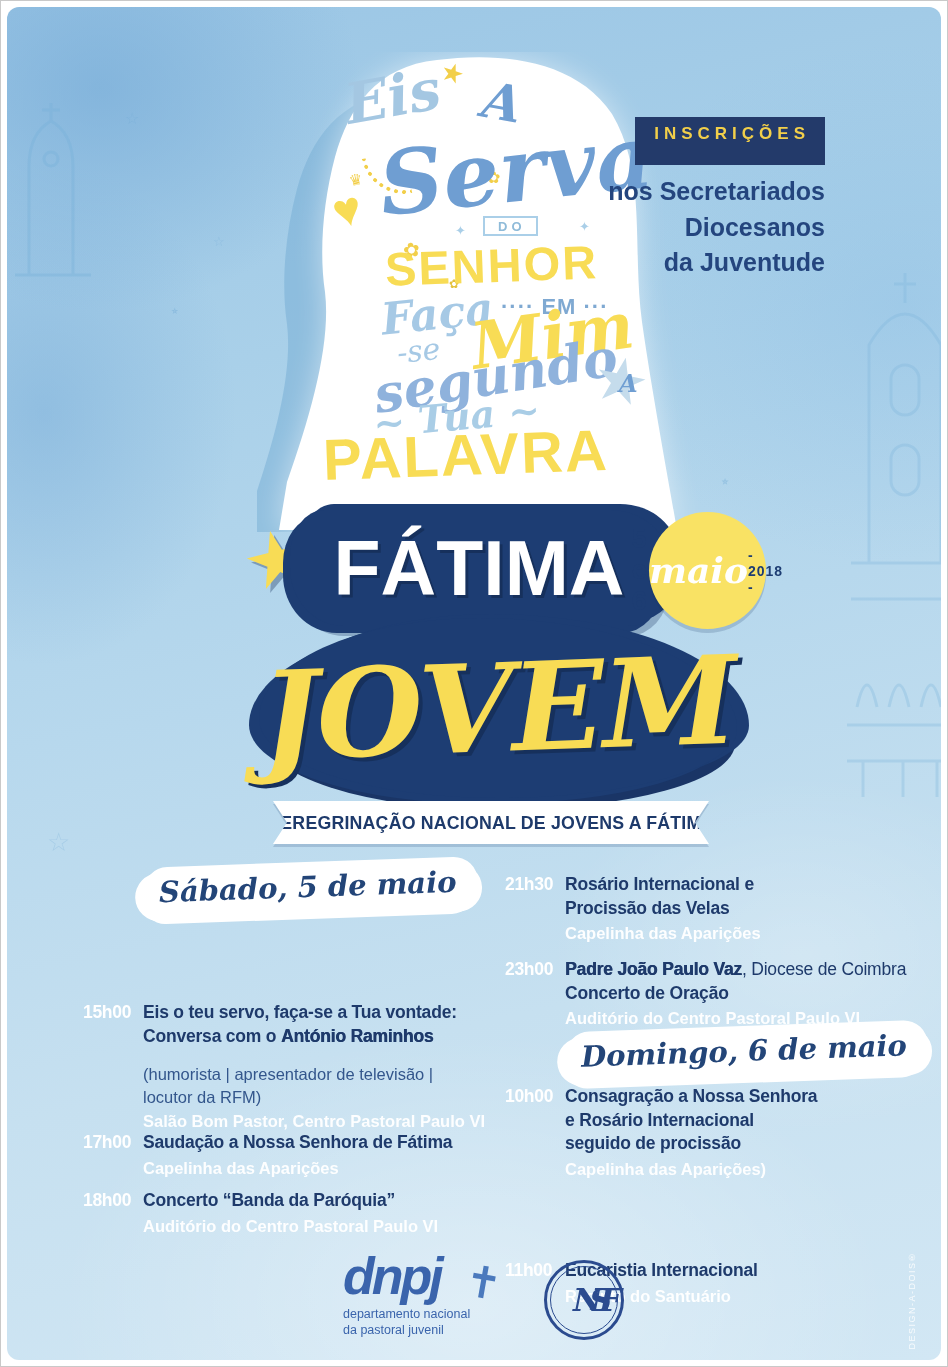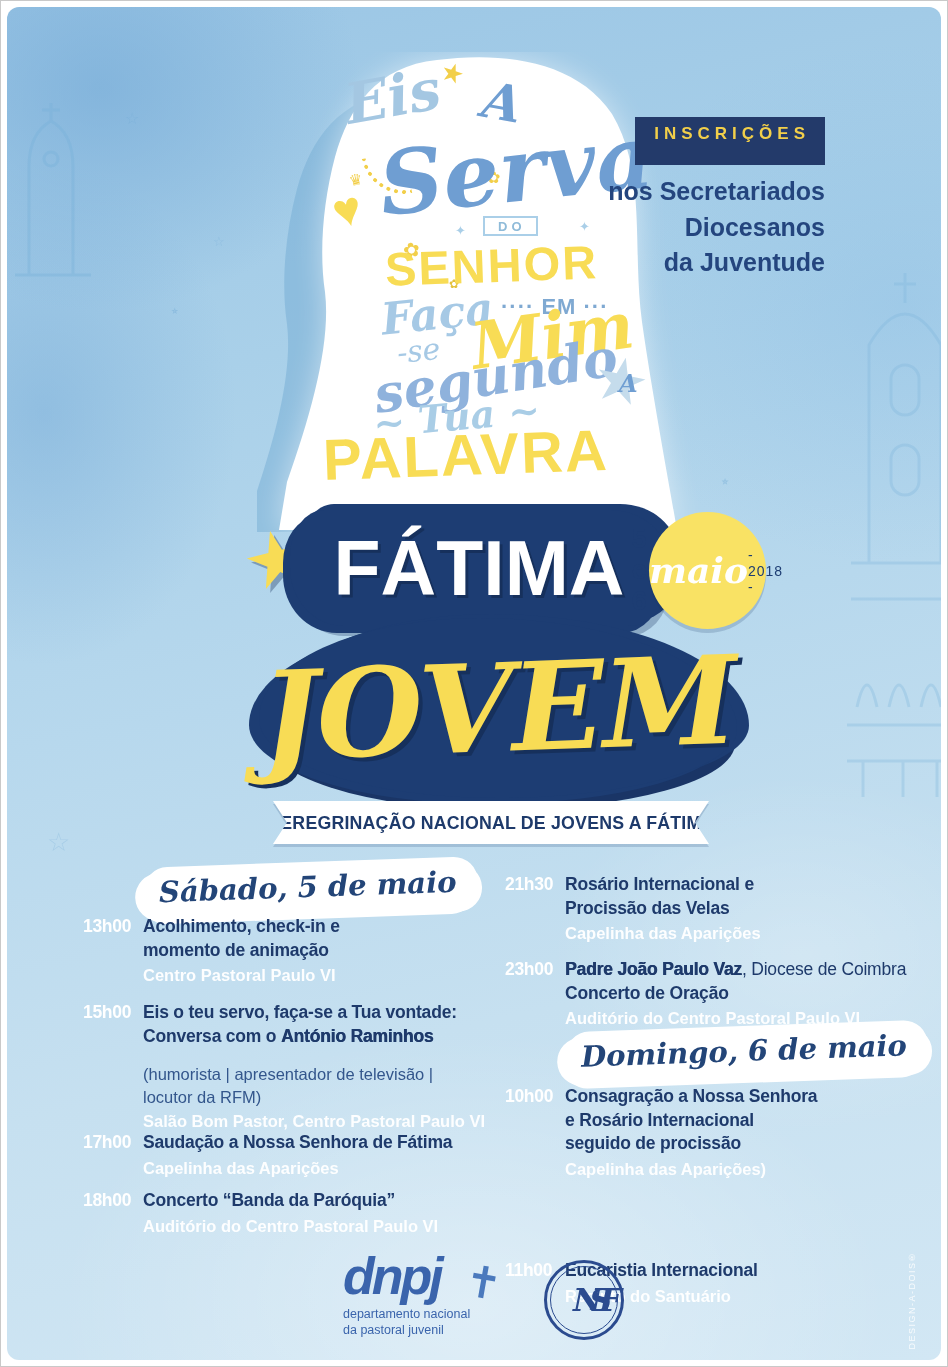--- a/index.html
+++ b/index.html
@@ -35,21 +35,21 @@
       box-shadow:10px -6px 0 #1d3d73,-7px 7px 0 #1d3d73,0 10px 0 rgba(23,48,92,.28);
       display:flex;align-items:center;justify-content:center;}
   .fatima-text{color:#fff;font-size:77px;font-weight:bold;letter-spacing:0px;text-shadow:3px 3px 0 #16305c;}
   .big-star{position:absolute;left:236px;top:514px;font-size:76px;color:#f8dc55;line-height:1;
             transform:rotate(-14deg);text-shadow:3px 5px 0 rgba(23,48,92,.35);}
   .date-badge{position:absolute;left:642px;top:505px;width:117px;height:117px;border-radius:50%;
       background:#f9e264;display:flex;flex-direction:row;align-items:center;justify-content:center;
       box-shadow:0 4px 0 rgba(23,48,92,.18);}
   .db-days{color:#1d3d73;font-size:27px;font-weight:bold;letter-spacing:2px;}
   .db-month{color:#fff;font-size:36px;font-weight:bold;margin:-4px 0 -2px;}
-  .db-year{color:#1d3d73;font-size:14px;font-weight:normal;letter-spacing:1px;}
+  .db-year{color:#1d3d73;font-size:14px;font-weight:bold;letter-spacing:1px;}
   .jovem-blob{position:absolute;left:252px;top:611px;width:478px;height:180px;background:#1d3d73;
       border-radius:46% 54% 50% 50%/56% 62% 38% 44%;
       box-shadow:-10px 6px 0 #1d3d73,12px -4px 0 #1d3d73,0 14px 0 -2px #1a3566;
       display:flex;align-items:center;justify-content:center;}
   .jovem-text{color:#f8dc55;font-size:122px;font-weight:bold;transform:rotate(-2deg);
       text-shadow:4px 4px 0 #16305c;letter-spacing:-2px;}
   
   .ribbon-wrap{position:absolute;left:266px;top:794px;filter:drop-shadow(0 3px 0 rgba(30,60,110,.18));}
   .ribbon{width:436px;height:43px;background:#fff;display:flex;align-items:center;justify-content:center;
       clip-path:polygon(0 0,100% 0,calc(100% - 14px) 50%,100% 100%,0 100%,14px 50%);}
@@ -167,28 +167,20 @@
   <div class="ribbon-wrap">
     <div class="ribbon">
           <span>PEREGRINAÇÃO NACIONAL DE JOVENS A FÁTIMA</span>
         </div>
   </div>
 
   <div class="day-head" style="left:134px;top:858px;">
     <span>Sábado, 5 de maio</span>
   </div>
 
-  <div class="event" style="left:76px;top:908px;">
-    <div class="ev-time">13h00</div>
-    <div class="ev-body">
-      <div class="ev-title">Acolhimento, check-in e
-momento de animação</div>
-      <div class="ev-venue">Centro Pastoral Paulo VI</div>
-    </div>
-  </div>
 
   <div class="event" style="left:76px;top:994px;">
     <div class="ev-time">15h00</div>
     <div class="ev-body">
       <div class="ev-title"><span>Eis o teu servo, faça-se a Tua vontade:
 Conversa com o&nbsp;</span><strong class="ev-strong">António Raminhos</strong></div>
       <div class="ev-note">(humorista | apresentador de televisão |
 locutor da RFM)</div>
       <div class="ev-venue">Salão Bom Pastor, Centro Pastoral Paulo VI</div>
     </div>

